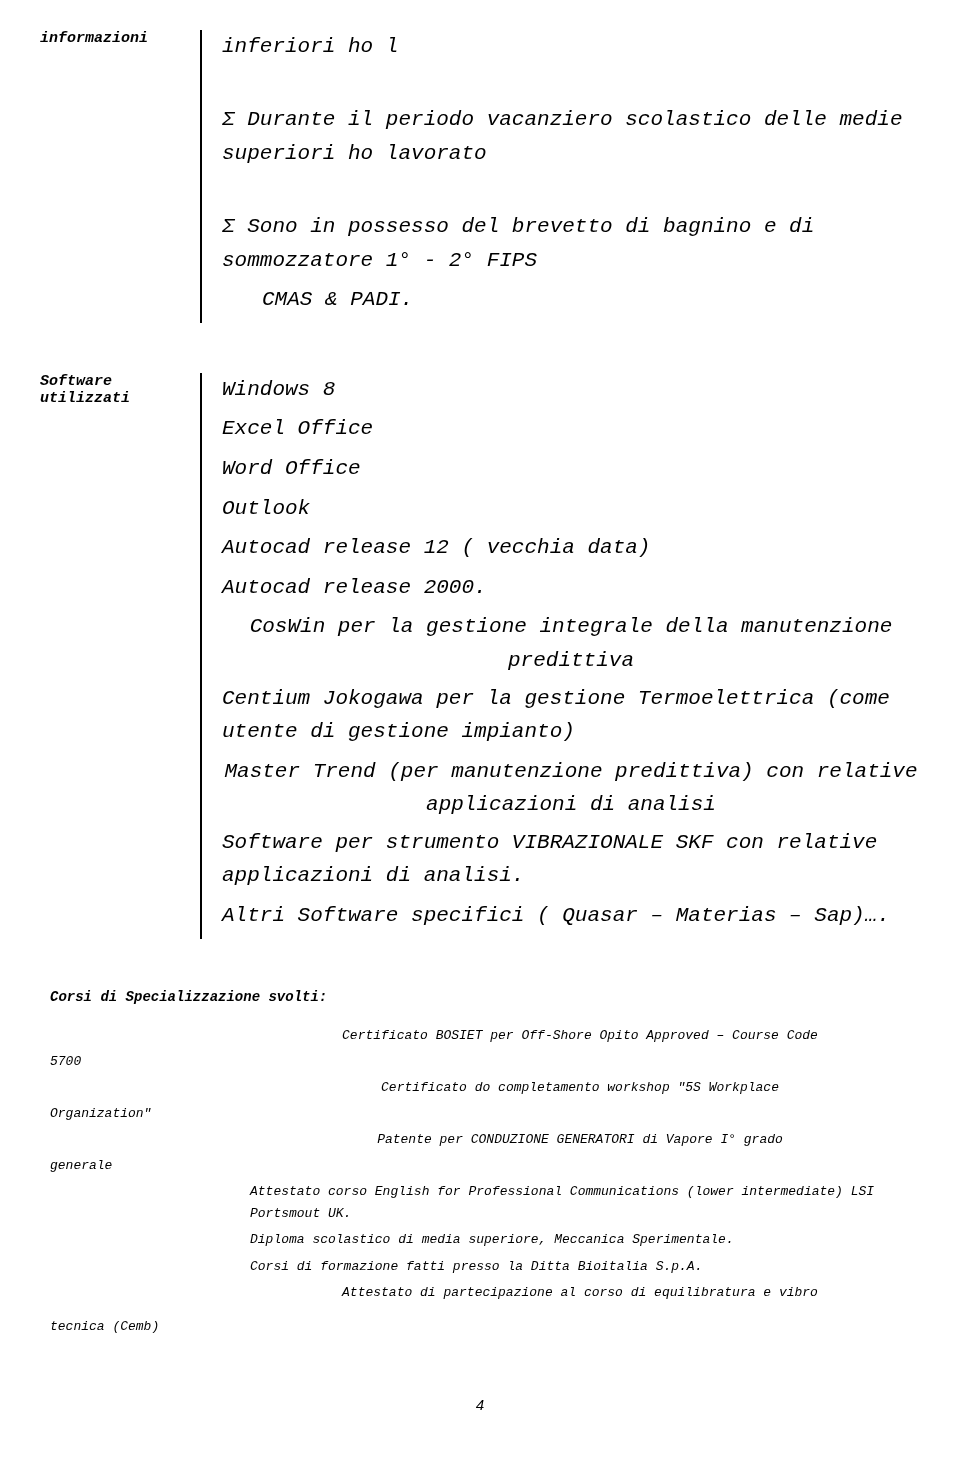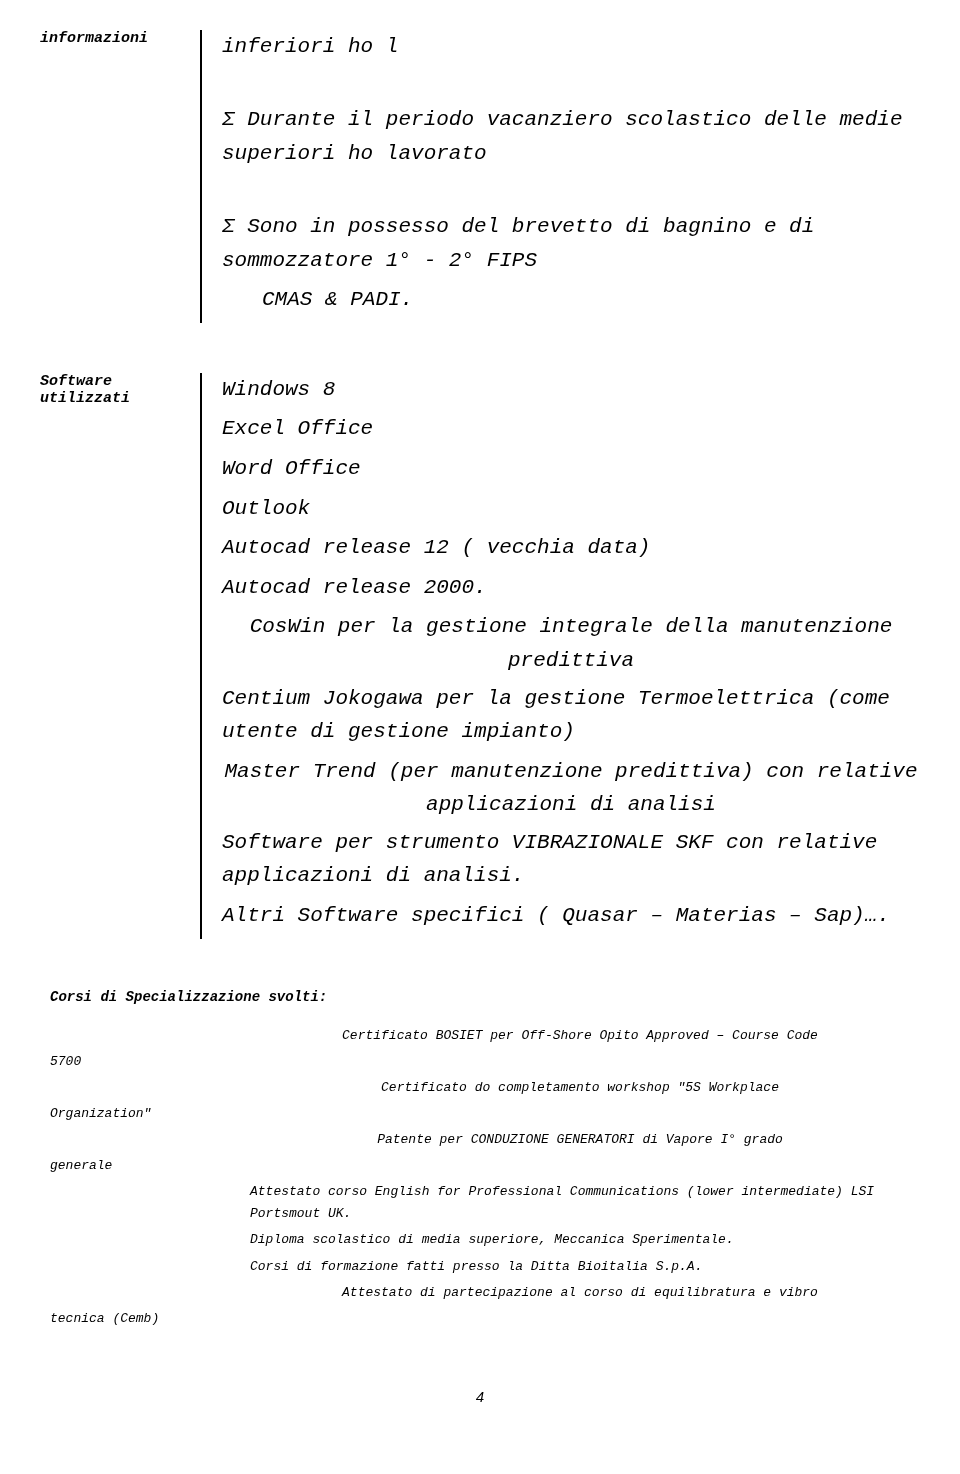--- a/index.html
+++ b/index.html
@@ -157,21 +157,21 @@
       </div>
 
       <div style="display: flex; align-items: flex-start; margin-bottom: 4px; padding-left: 200px;">
         <span>Diploma scolastico di media superiore, Meccanica Sperimentale.</span>
       </div>
 
       <div style="display: flex; align-items: flex-start; margin-bottom: 4px; padding-left: 200px;">
         <span>Corsi di formazione fatti presso la Ditta Bioitalia S.p.A.</span>
       </div>
 
-      <div style="display: flex; align-items: center; margin-bottom: 4px;">
+      <div style="display: flex; align-items: center; margin-bottom: 12px;">
         <span style="min-width: 200px; text-align: left; padding-right: 10px;"></span>
         <span style="flex:1; text-align: center;">Attestato di partecipazione al corso di equilibratura e vibro</span>
       </div>
       <div style="display: flex; align-items: flex-start; margin-bottom: 4px;">
         <span style="min-width: 200px; text-align: left; padding-right: 10px;">tecnica (Cemb)</span>
         <span style="flex:1;"></span>
       </div>
 
     </div>
   </div>

